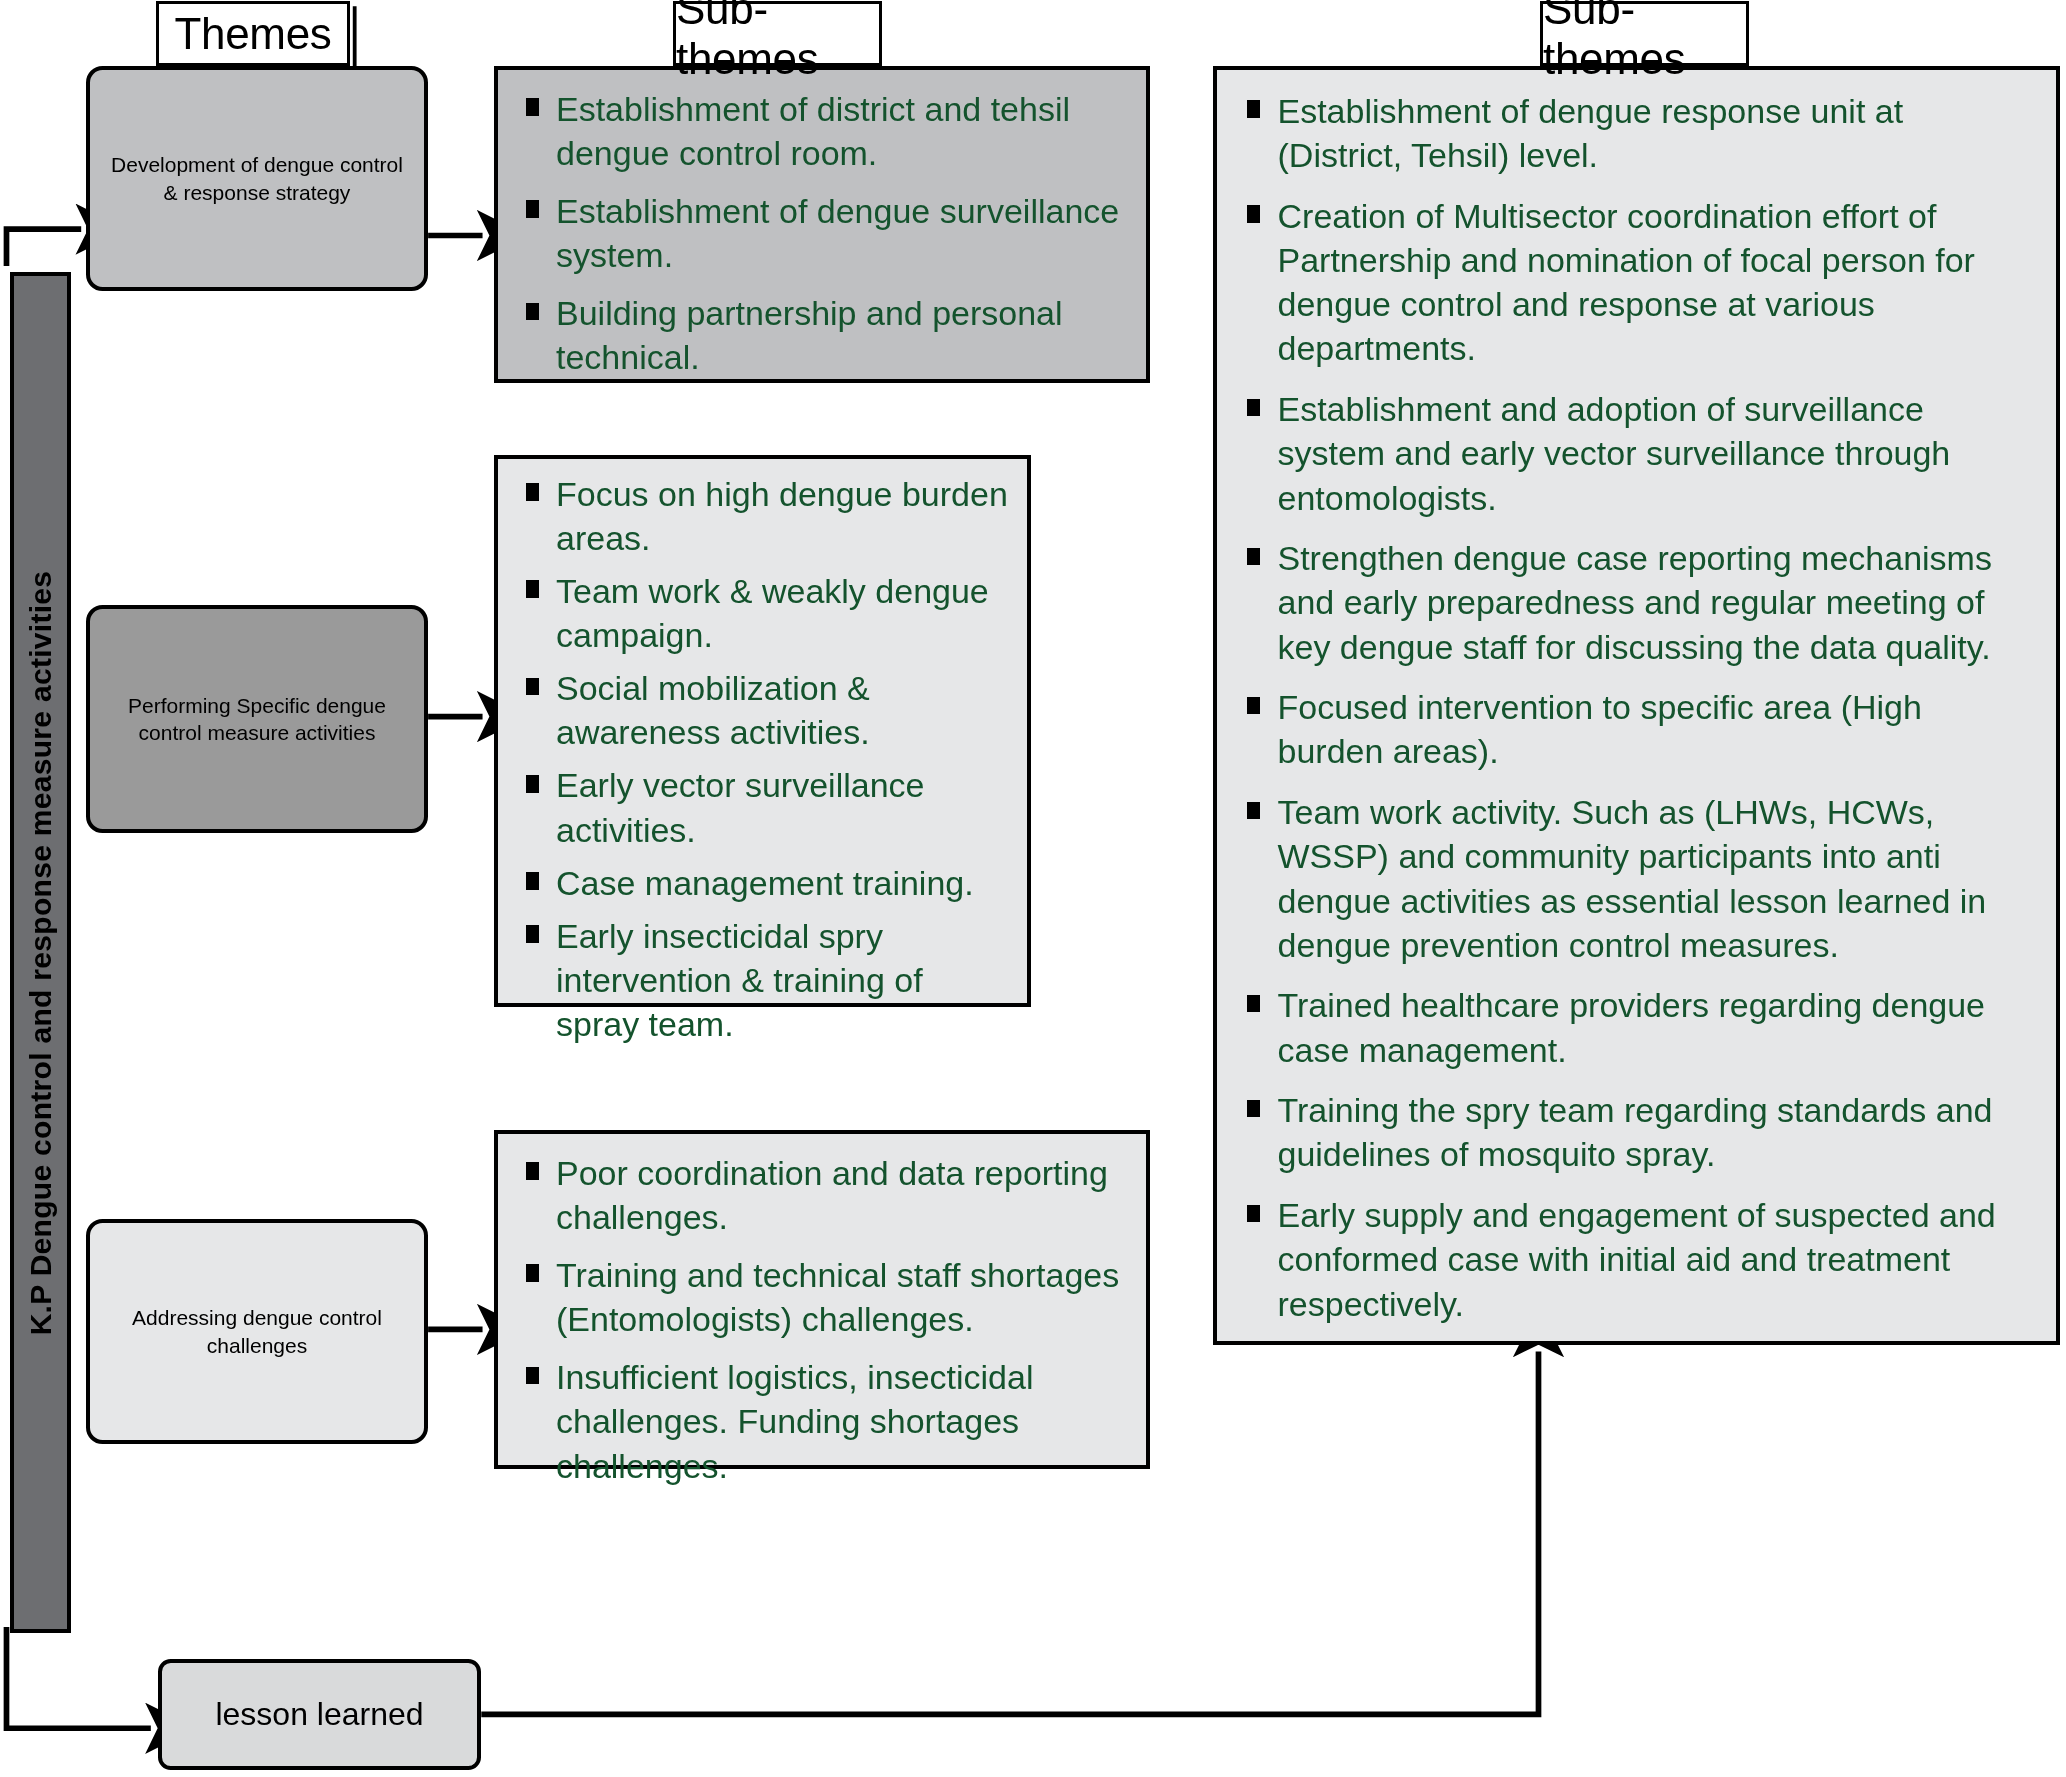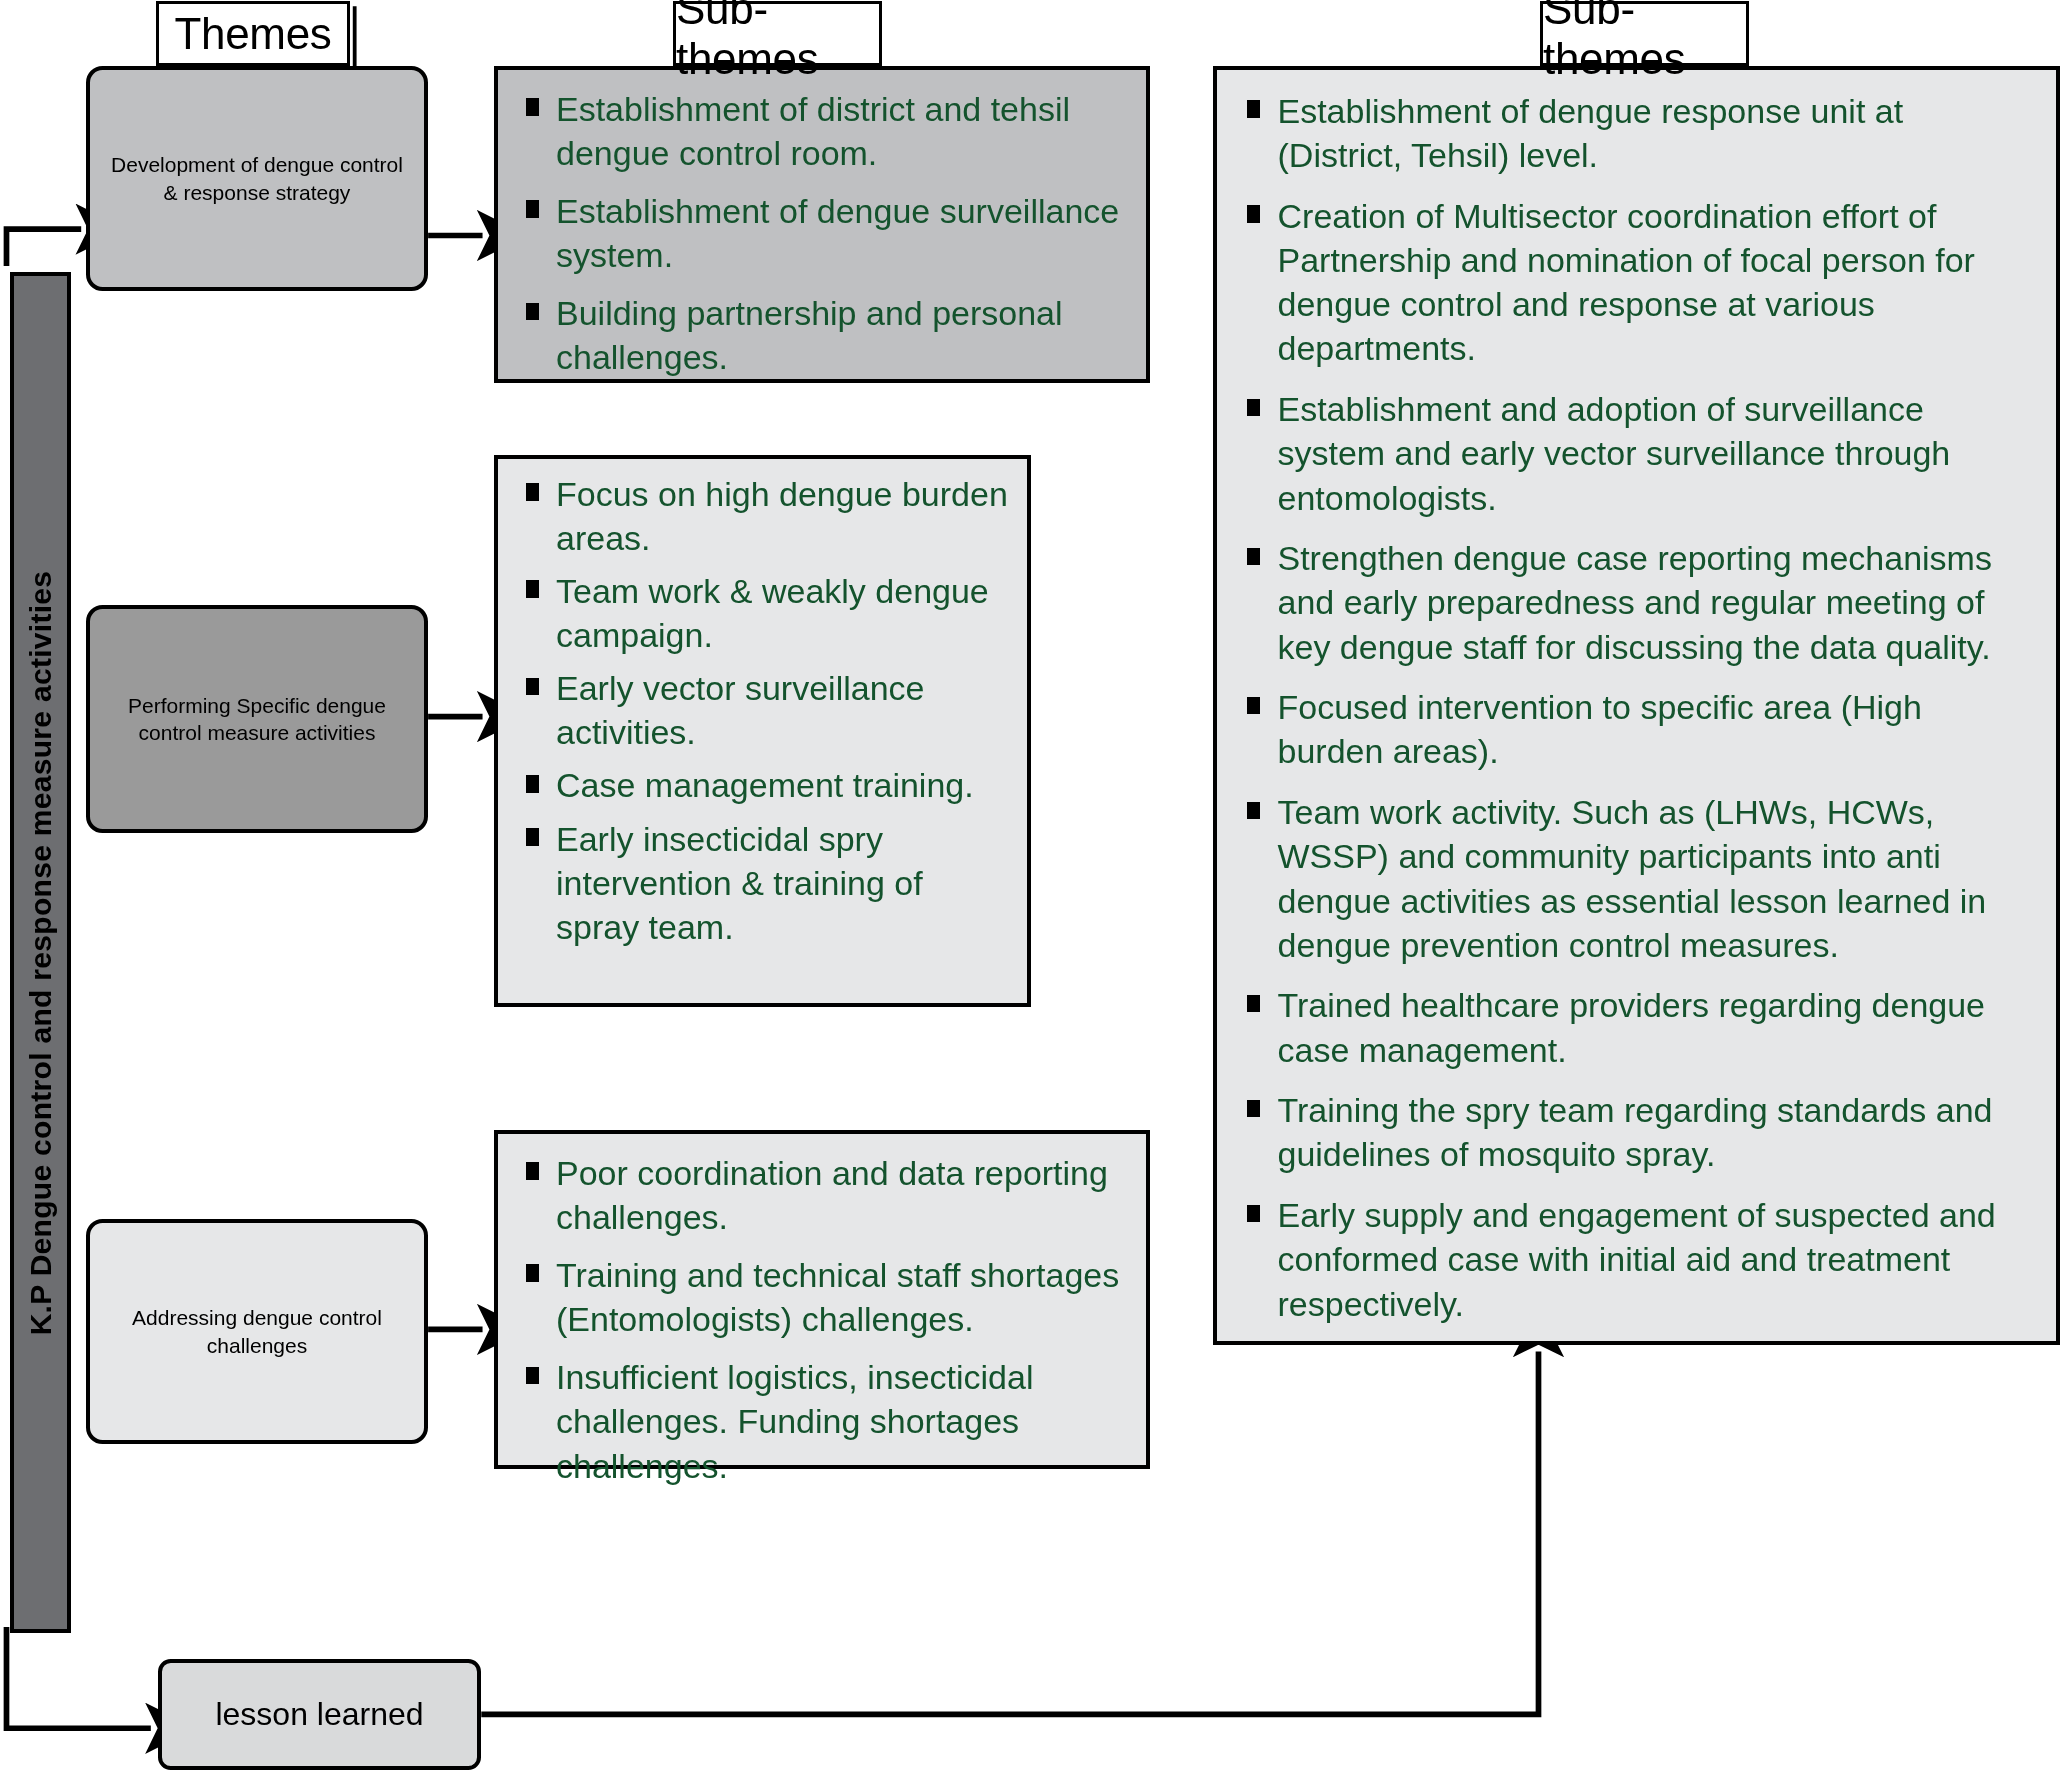--- a/index.html
+++ b/index.html
@@ -196,37 +196,41 @@
       <li class="bullet-item">
         <span class="sq"></span>
         <span>Establishment of district and tehsil dengue control room.</span>
       </li>
       <li class="bullet-item">
         <span class="sq"></span>
         <span>Establishment of dengue surveillance system.</span>
       </li>
       <li class="bullet-item">
         <span class="sq"></span>
-        <span>Building partnership and personal challenges.</span>
+        <span>Building partnership and personal technical.</span>
       </li>
     </ul>
   </div>
 
   <div class="sub-box shade-light" style="left:494px; top:455px; width:537px; height:552px; padding-top:12.7px;">
     <ul class="bullet-list">
       <li class="bullet-item" style="margin-bottom:8.9px;">
         <span class="sq"></span>
         <span>Focus on high dengue burden areas.</span>
       </li>
       <li class="bullet-item" style="margin-bottom:8.9px;">
         <span class="sq"></span>
         <span>Team work &amp; weakly dengue campaign.</span>
       </li>
       <li class="bullet-item" style="margin-bottom:8.9px;">
         <span class="sq"></span>
+        <span>Social mobilization &amp; awareness activities.</span>
+      </li>
+      <li class="bullet-item" style="margin-bottom:8.9px;">
+        <span class="sq"></span>
         <span>Early vector surveillance activities.</span>
       </li>
       <li class="bullet-item" style="margin-bottom:8.9px;">
         <span class="sq"></span>
         <span>Case management training.</span>
       </li>
       <li class="bullet-item">
         <span class="sq"></span>
         <span>Early insecticidal spry intervention &amp; training of spray team.</span>
       </li>

